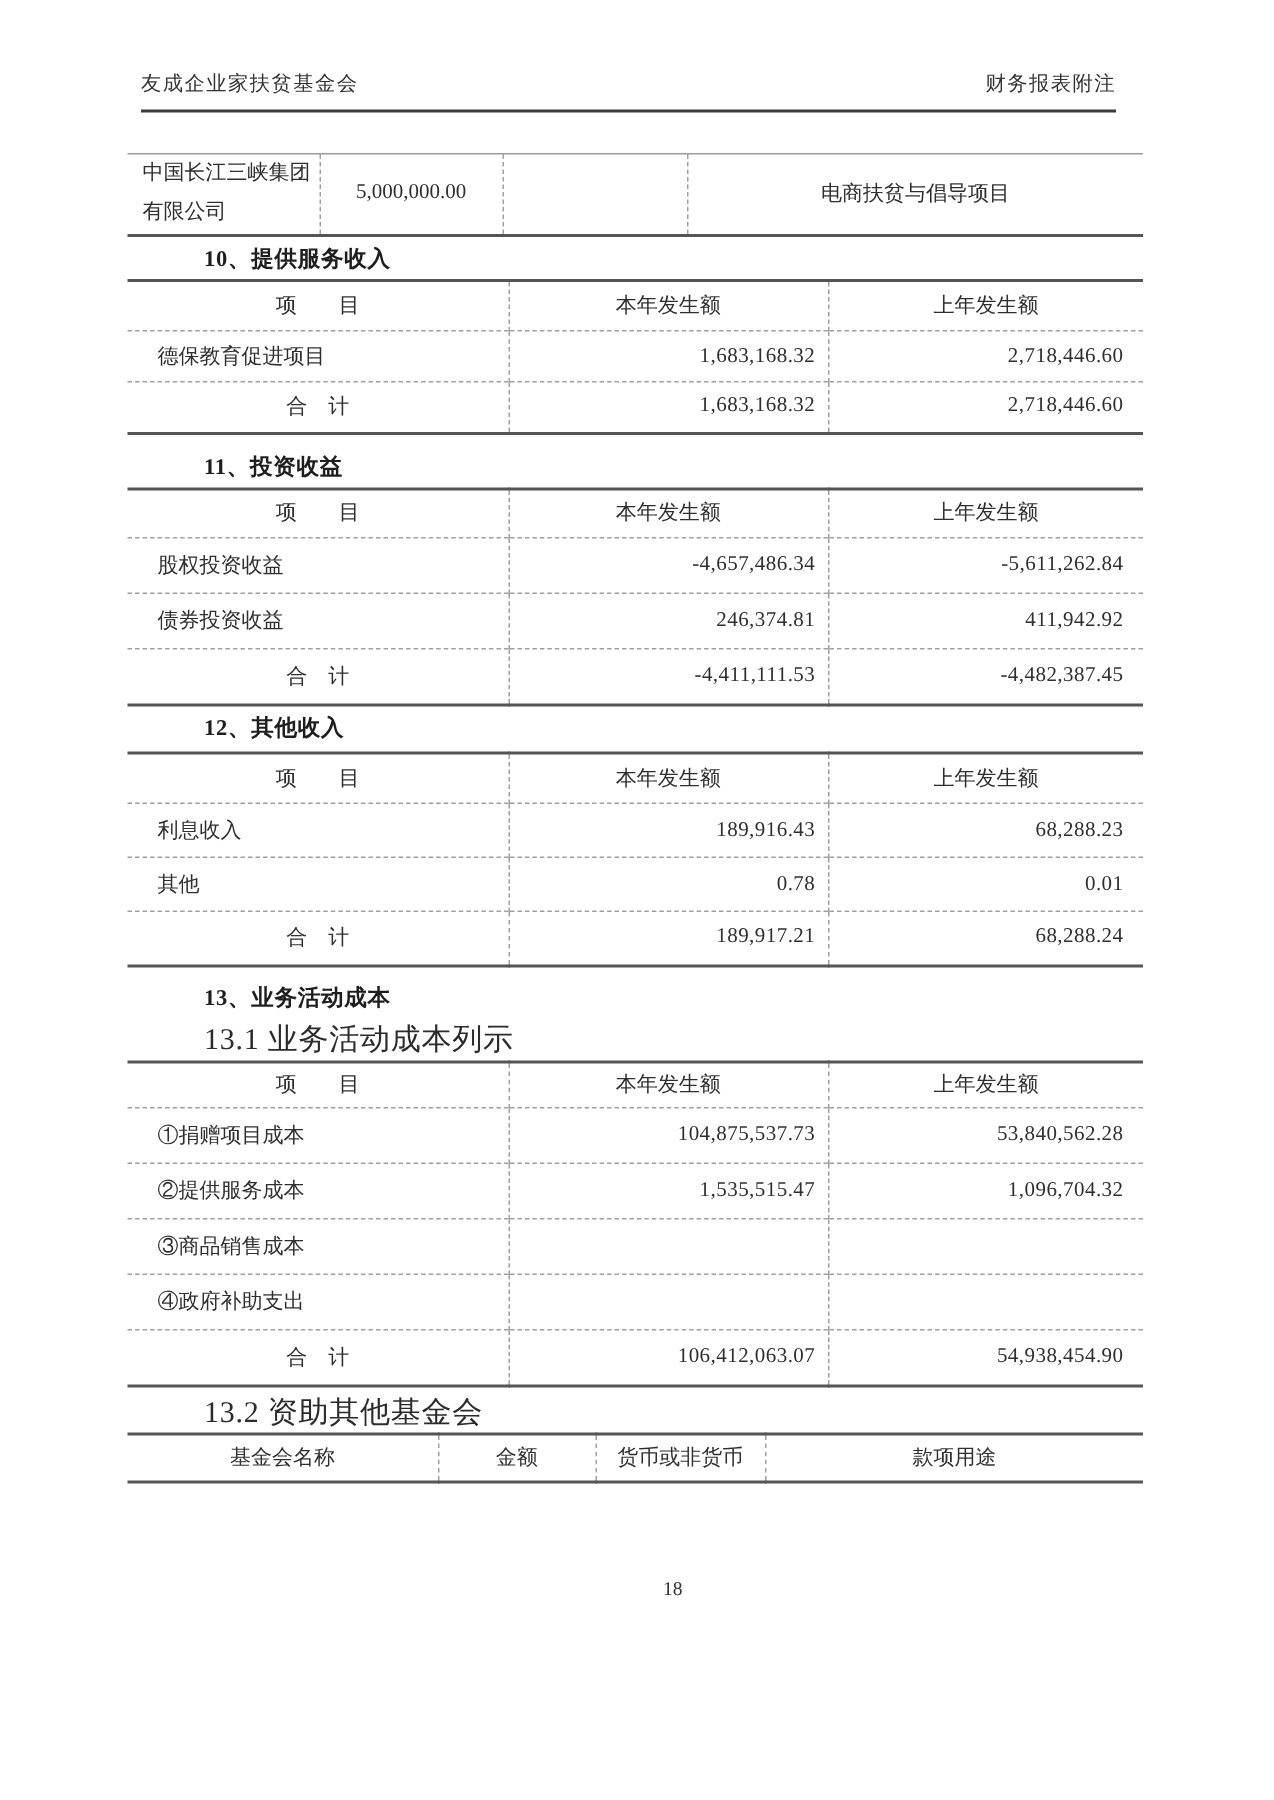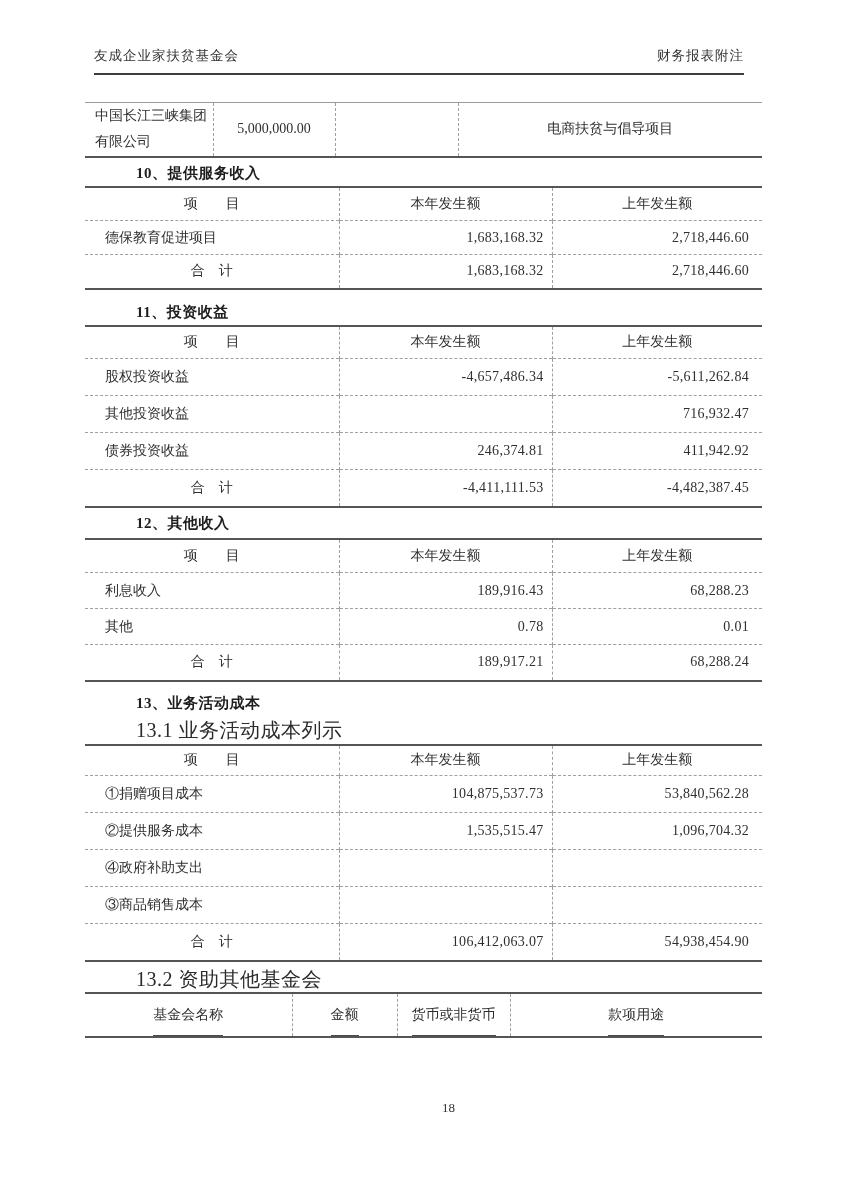--- a/index.html
+++ b/index.html
@@ -52,21 +52,21 @@
   .item-cell { text-align: left; padding-left: 20px; }
   .total-cell { text-align: center; }
   .num2 { text-align: right; padding-right: 8px; letter-spacing: 0.3px; }
   .num3 { text-align: right; padding-right: 13px; letter-spacing: 0.3px; }
 
   .h34 td { height: 34px; }
   .h33 td { height: 33px; }
   .h37 td { height: 37px; }
   .h36 td { height: 36px; }
   .h31 td { height: 31px; }
-  .h32 td { height: 44px; }
+  .h32 td { height: 32px; }
 
   .sec-heading {
     font-size: 15px;
     font-weight: bold;
     margin-left: 136px;
     line-height: 19px;
     color: #1e1e1e;
     letter-spacing: 0.5px;
   }
   .sub-heading {
@@ -156,25 +156,20 @@
     <td><span class="u">项　　目</span></td>
     <td><span class="u">本年发生额</span></td>
     <td><span class="u">上年发生额</span></td>
   </tr>
   <tr class="h37">
     <td class="item-cell">股权投资收益</td>
     <td class="num2">-4,657,486.34</td>
     <td class="num3">-5,611,262.84</td>
   </tr>
   <tr class="h37">
-    <td class="item-cell">其他投资收益</td>
-    <td class="num2"></td>
-    <td class="num3">716,932.47</td>
-  </tr>
-  <tr class="h37">
     <td class="item-cell">债券投资收益</td>
     <td class="num2">246,374.81</td>
     <td class="num3">411,942.92</td>
   </tr>
   <tr class="h37">
     <td class="total-cell">合　计</td>
     <td class="num2">-4,411,111.53</td>
     <td class="num3">-4,482,387.45</td>
   </tr>
 </tbody>
@@ -229,26 +224,26 @@
     <td class="item-cell">①捐赠项目成本</td>
     <td class="num2">104,875,537.73</td>
     <td class="num3">53,840,562.28</td>
   </tr>
   <tr class="h37">
     <td class="item-cell">②提供服务成本</td>
     <td class="num2">1,535,515.47</td>
     <td class="num3">1,096,704.32</td>
   </tr>
   <tr class="h37">
-    <td class="item-cell">④政府补助支出</td>
+    <td class="item-cell">③商品销售成本</td>
     <td class="num2"></td>
     <td class="num3"></td>
   </tr>
   <tr class="h37">
-    <td class="item-cell">③商品销售成本</td>
+    <td class="item-cell">④政府补助支出</td>
     <td class="num2"></td>
     <td class="num3"></td>
   </tr>
   <tr class="h37">
     <td class="total-cell">合　计</td>
     <td class="num2">106,412,063.07</td>
     <td class="num3">54,938,454.90</td>
   </tr>
 </tbody>
   </table>

